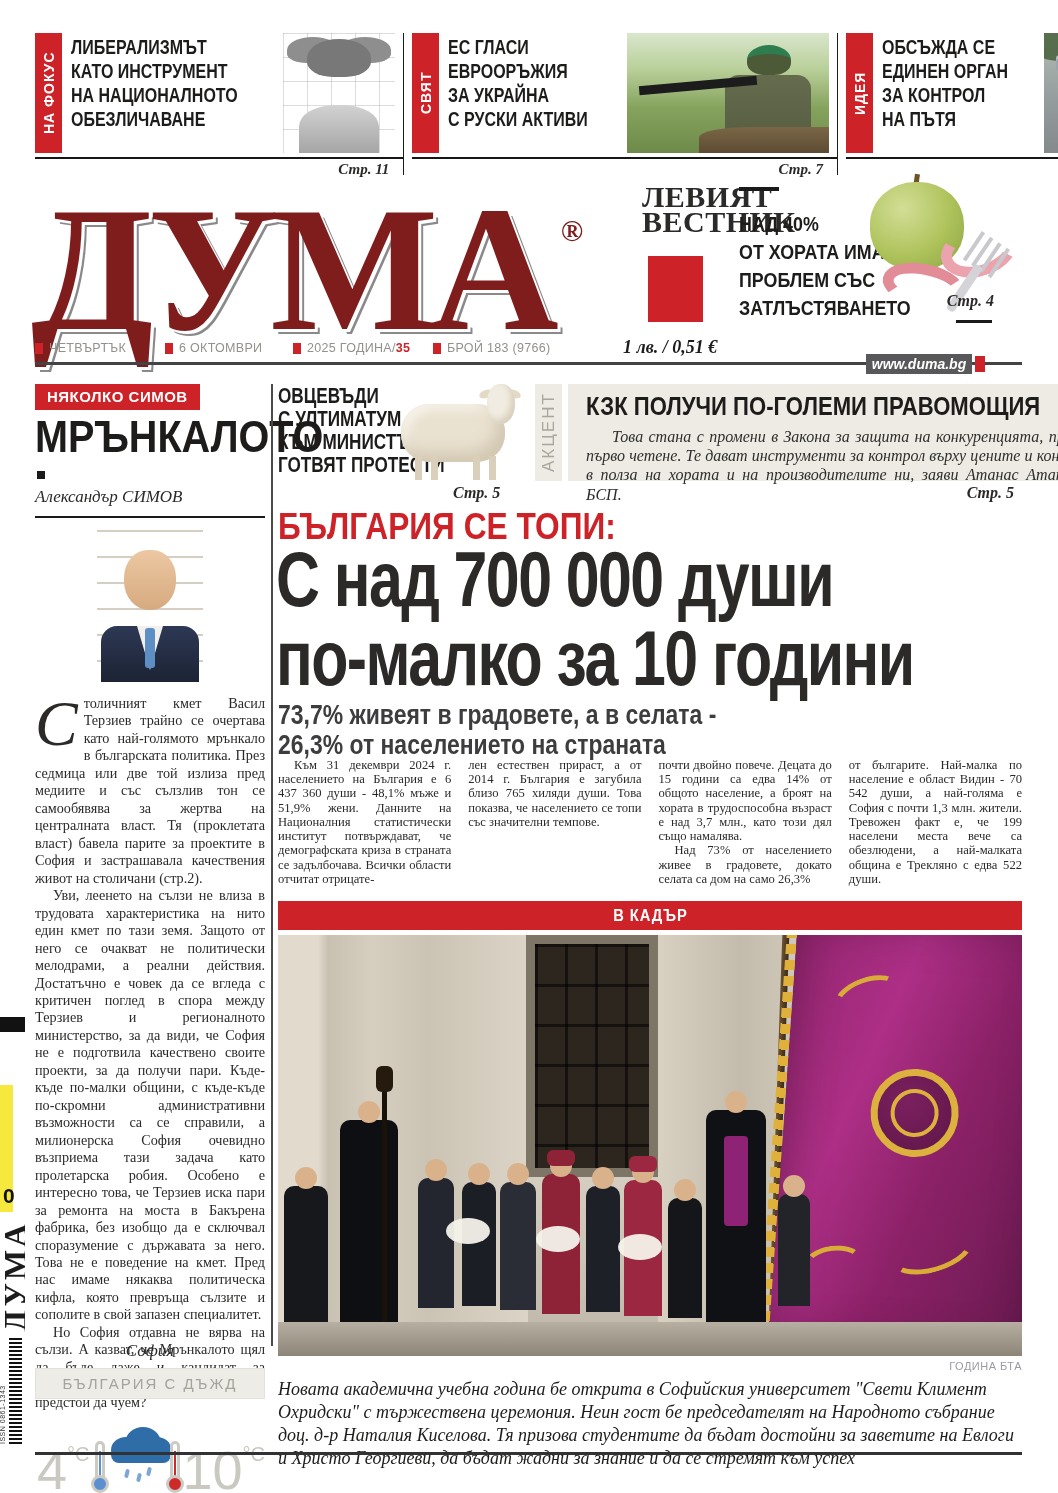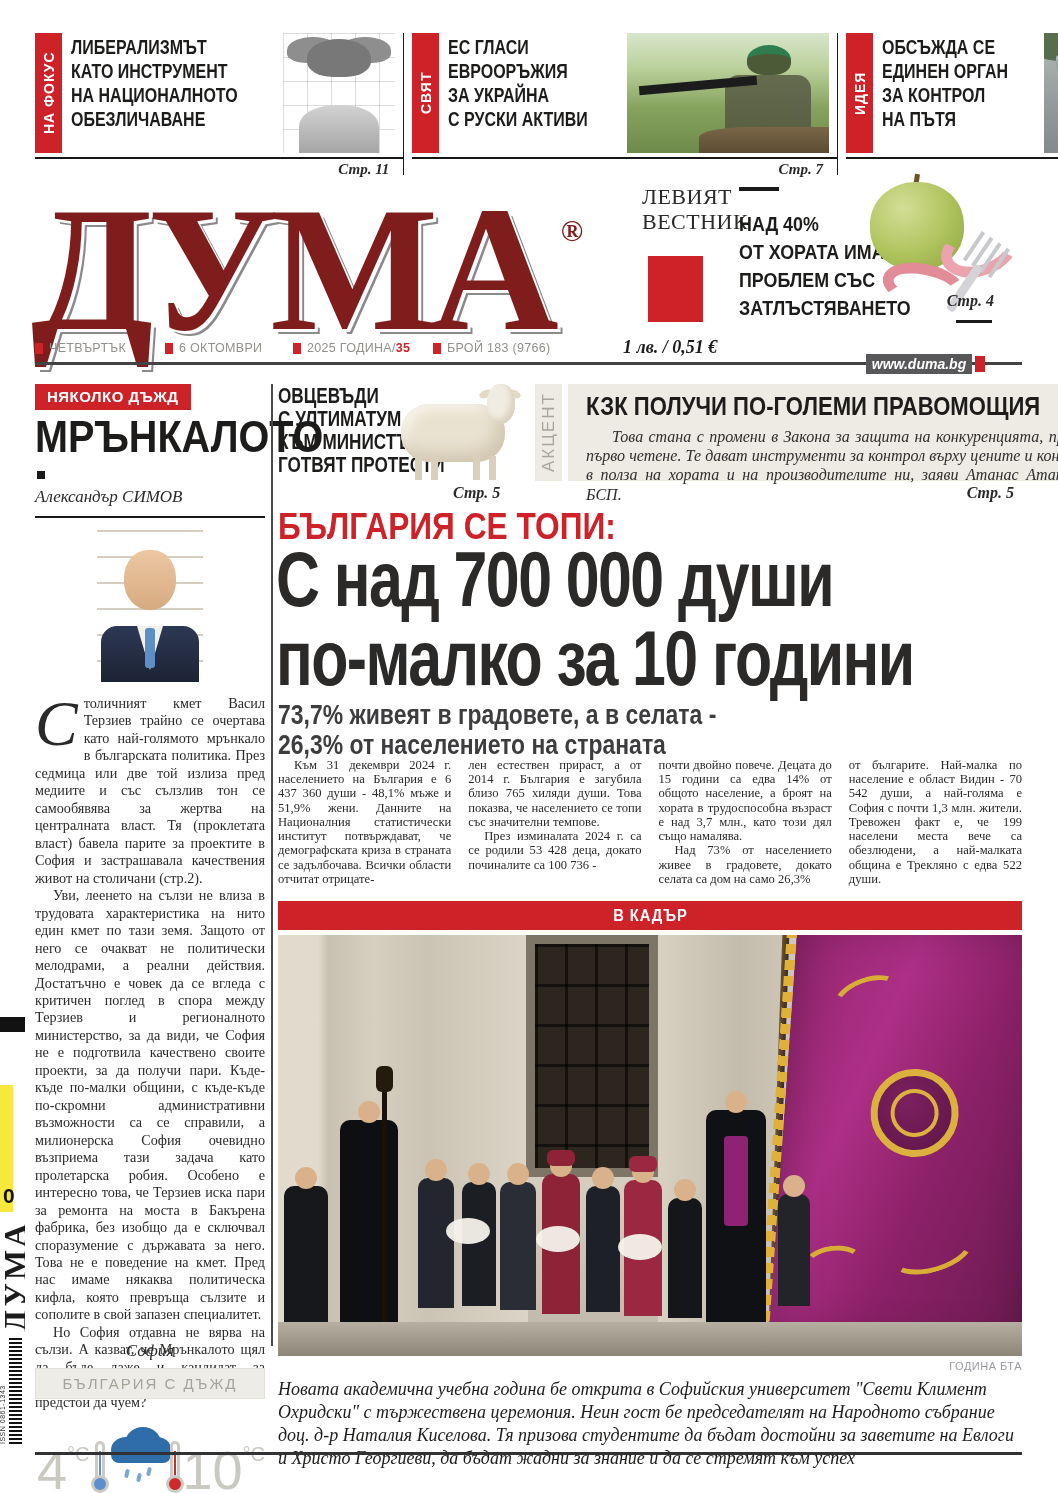--- a/index.html
+++ b/index.html
@@ -46,21 +46,21 @@
   .img-traffic { width:212px; background:linear-gradient(180deg,#b9c3b3 0%,#a7b0ab 22%,#959c9e 55%,#84898c 100%); }
   .tree { position:absolute; top:-6px; width:60px; height:34px; background:#46603c; border-radius:50%; opacity:.85; }
   .car { position:absolute; border-radius:4px; box-shadow:inset 0 3px 0 rgba(255,255,255,.35); }
 
   
   .masthead { position:absolute; top:176px; left:35px; width:700px; height:156px; }
   .logo { position:absolute; left:-4px; top:-34px; font-family:"Liberation Serif",serif; font-weight:bold;
           font-size:178px; line-height:178px; letter-spacing:-8px; color:#7f1d1d;
           text-shadow:3px 3px 0 #ffffff, 5px 5px 0 #8a8a8a; }
   .logo sup { font-size:30px; letter-spacing:0; text-shadow:none; vertical-align:88px; margin-left:10px; }
-  .m-tagline { position:absolute; left:607px; top:8px; font-size:22px; line-height:25px; letter-spacing:.5px; }
+  .m-tagline { position:absolute; left:607px; top:8px; font-size:30px; line-height:25px; letter-spacing:.5px;font-weight:bold; }
   .m-dot { position:absolute; left:613px; top:80px; width:55px; height:66px; background:#cd2228; }
   .m-teaser { position:absolute; top:180px; left:735px; width:287px; height:152px; }
   .m-dash-top { position:absolute; left:4px; top:7px; width:40px; border-top:4px solid #1a1a1a; }
   .m-teaser-title { position:absolute; left:4px; top:30px;text-decoration:underline; }
   .m-teaser-title div { font-size:21px; line-height:27px; color:#1d1c1b; }
   .m-pageref { position:absolute; right:28px; top:112px; font-weight:bold; font-style:italic; font-size:16px; }
   .m-dash-bot { position:absolute; right:30px; top:140px; width:36px; border-top:3px solid #1a1a1a; }
   
   .apple-art { position:absolute; right:0; top:0; width:178px; height:138px; }
   .apple { position:absolute; left:26px; top:2px; width:94px; height:88px; border-radius:48% 48% 46% 46%;
@@ -349,21 +349,21 @@
       <span class="sq"></span>
       <span>БРОЙ 183 (9766)</span>
     </span>
   <span class="price">1 лв. / 0,51 €</span>
 </div>
 <div class="top-rule"></div>
 <div class="site-box">www.duma.bg</div>
 <div class="site-sq"></div>
 
 <div class="opinion">
-  <div class="section-label">НЯКОЛКО ДЪЖД</div>
+  <div class="section-label">НЯКОЛКО СИМОВ</div>
   <div class="op-title"><span class="cx" style="transform:scaleX(.9)">МРЪНКАЛОТО</span></div>
   <div class="op-bullet"></div>
   <div class="op-author">Александър СИМОВ</div>
   <div class="op-rule"></div>
   <div class="portrait">
     <div class="pt-head"></div>
     <div class="pt-suit"></div>
     <div class="pt-shirt"></div>
     <div class="pt-tie"></div>
   </div>
@@ -453,21 +453,20 @@
   <div><span class="cx" style="transform:scaleX(.85)">73,7% живеят в градовете, а в селата -</span></div>
   <div><span class="cx" style="transform:scaleX(.85)">26,3% от населението на страната</span></div>
 </div>
 
 <div class="cols">
   <div class="col">
     <p class="ind">Към 31 декември 2024 г. населението на България е 6 437 360 души - 48,1% мъже и 51,9% жени. Данните на Националния статистически институт потвърждават, че демографската криза в страната се задълбочава. Всички области отчитат отрицате-</p>
   </div>
   <div class="col">
     <p>лен естествен прираст, а от 2014 г. България е загубила близо 765 хиляди души. Това показва, че населението се топи със значителни темпове.</p>
-    <p class="ind">През изминалата 2024 г. са се родили 53 428 деца, докато починалите са 100 736 -</p>
   </div>
   <div class="col">
     <p>почти двойно повече. Децата до 15 години са едва 14% от общото население, а броят на хората в трудоспособна възраст е над 3,7 млн., като този дял също намалява.</p>
     <p class="ind">Над 73% от населението живее в градовете, докато селата са дом на само 26,3%</p>
   </div>
   <div class="col">
     <p>от българите. Най-малка по население е област Видин - 70 542 души, а най-голяма е София с почти 1,3 млн. жители. Тревожен факт е, че 199 населени места вече са обезлюдени, а най-малката община е Трекляно с едва 522 души.</p>
   </div>
 </div>
 

